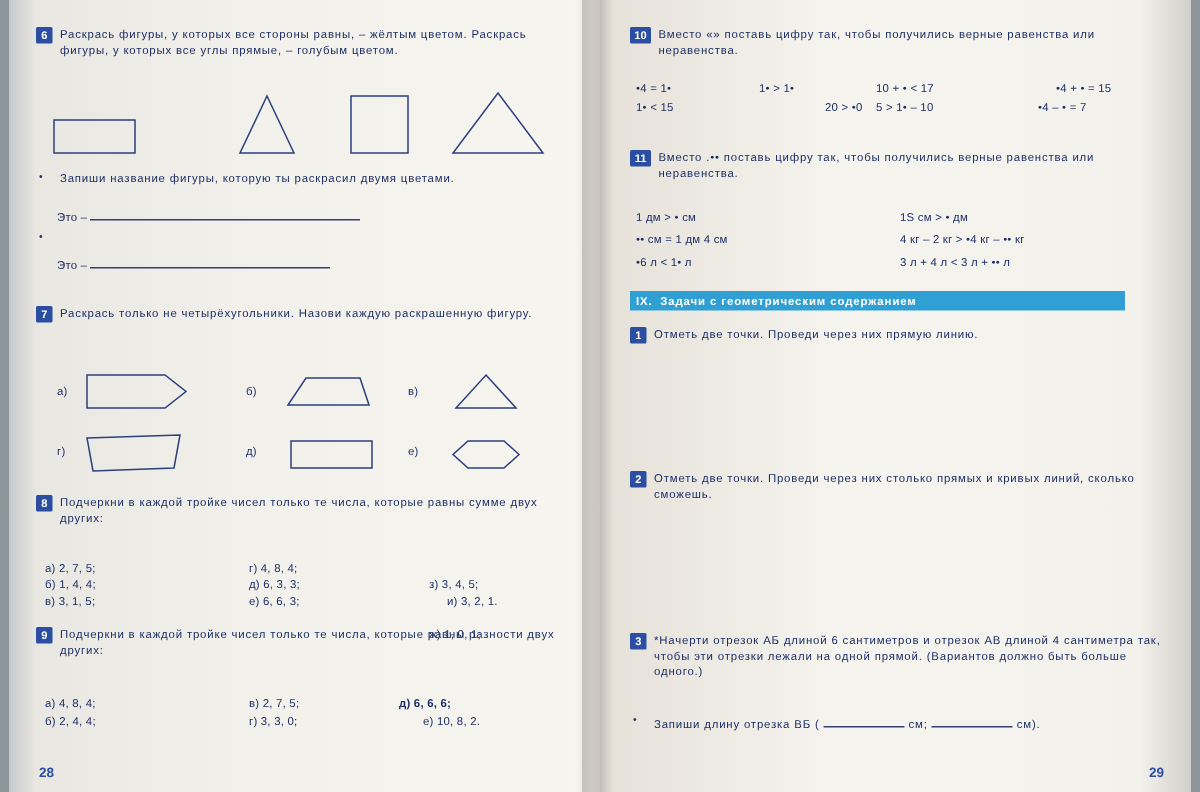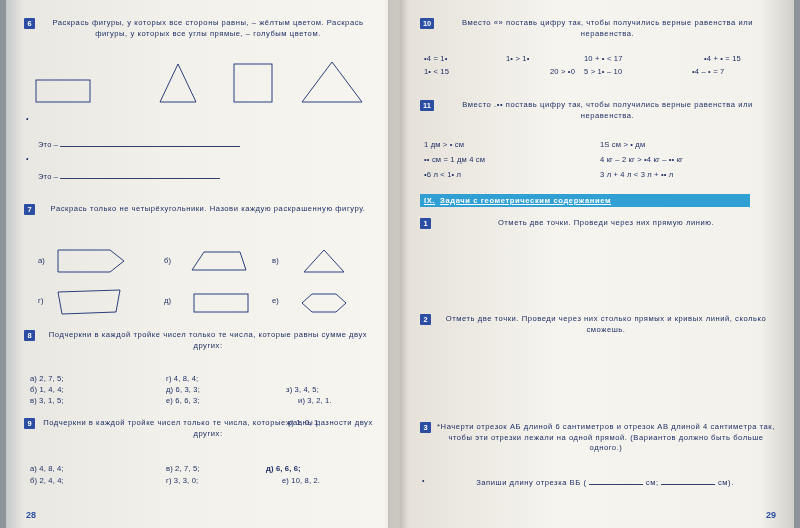--- a/index.html
+++ b/index.html
@@ -18,21 +18,21 @@
     position:absolute;top:0;height:528px;overflow:hidden;
   }
   .left{left:6px;width:388px;}
   .right{left:406px;width:388px;}
   .col{position:absolute;top:18px;bottom:26px;}
   .left .col{left:18px;right:14px;}
   .right .col{left:14px;right:16px;}
 
   
   .t{font-size:7.6px;line-height:10.6px;letter-spacing:.15px;color:#1d2f66;}
-  .t.sp{letter-spacing:.55px;text-align:center;}
+  .t.sp{letter-spacing:.55px;}
   .task{position:absolute;}
   .num{
     position:absolute;left:0;top:0;width:11px;height:11px;
     background:#2b4ea2;color:#fff;font-size:7.4px;font-weight:bold;
     display:flex;align-items:center;justify-content:center;border-radius:1px;
   }
   .num.wide{width:14px;}
   .head{position:absolute;left:16px;right:0;top:0;}
   .head.wide{left:19px;}
   .bullet{position:absolute;left:2px;font-size:7px;}
@@ -80,20 +80,21 @@
           <svg width="348" height="52">
             <rect class="sh" x="8" y="24" width="54" height="22"></rect>
             <polygon class="sh" points="150,8 168,46 132,46"></polygon>
             <rect class="sh" x="206" y="8" width="38" height="38"></rect>
             <polygon class="sh" points="304,6 334,46 274,46"></polygon>
           </svg>
         </div>
 
         <div class="bl t sp" style="left:2px;top:96px;width:344px;">
           <span class="bullet" style="left:0;top:0;">•</span>
+          <span style="display:inline-block;padding-left:14px;">Запиши название фигуры, которую ты раскрасил двумя цветами.</span>
         </div>
         <div class="bl t" style="left:14px;top:120px;">
           <span>Это –</span>
           <span class="blk" style="width:180px;"></span>
         </div>
 
         <div class="bl t sp" style="left:2px;top:136px;width:344px;">
           <span class="bullet" style="left:0;top:0;">•</span>
         </div>
         <div class="bl t" style="left:14px;top:152px;">
@@ -201,21 +202,21 @@
           <div class="t" style="position:absolute;left:176px;top:0;">1S см &gt; • дм</div>
 
           <div class="t" style="position:absolute;left:0;top:15px;">•• см = 1 дм 4 см</div>
           <div class="t" style="position:absolute;left:176px;top:15px;">4 кг – 2 кг &gt; •4 кг – •• кг</div>
 
           <div class="t" style="position:absolute;left:0;top:30px;">•6 л &lt; 1• л</div>
           <div class="t" style="position:absolute;left:176px;top:30px;">3 л + 4 л &lt; 3 л + •• л</div>
         </div>
       </div>
 
-      <div class="secbar" style="left:0;top:176px;width:330px;text-decoration:underline;">
+      <div class="secbar" style="left:0;top:176px;width:330px;">
         <span style="margin-right:5px;">IX.</span>
         <span>Задачи с геометрическим содержанием</span>
       </div>
 
       <div class="task" style="left:0;top:200px;width:356px;">
         <div class="num">1</div>
         <div class="head t sp">Отметь две точки. Проведи через них прямую линию.</div>
       </div>
 
       <div class="task" style="left:0;top:296px;width:356px;">

